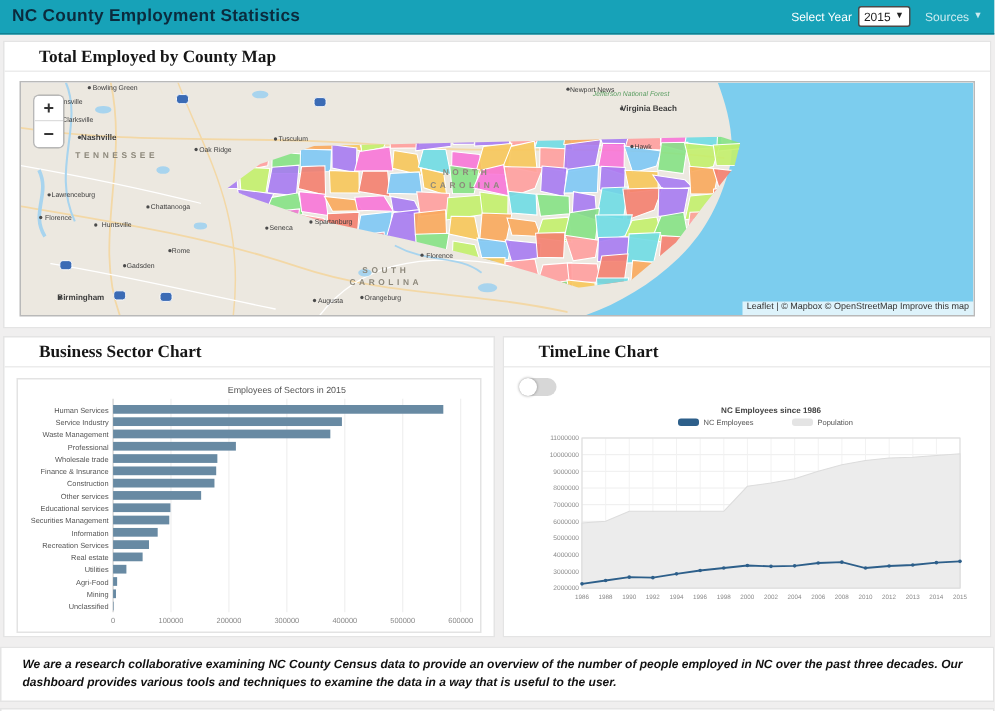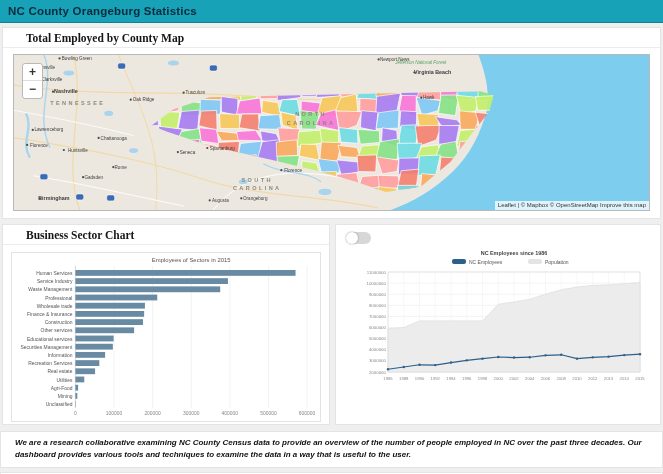--- a/index.html
+++ b/index.html
@@ -36,21 +36,32 @@
   .knob{width:12px;height:12px;background:#fff;border-radius:50%;position:absolute;left:0;top:0;box-shadow:0 0 2px rgba(0,0,0,.4)}
 
   
   .about-strip{background:#fff;border:1px solid #e4e4e4;margin:6px 0 0;padding:5px 14px;text-align:left;font:bold italic 8px/1.55 "Liberation Sans",sans-serif;color:#111}
   .thanks-strip{background:#fff;border:1px solid #e4e4e4;margin:4px 0 0;padding:4px;text-align:center;font:bold italic 8px "Liberation Sans",sans-serif;color:#111}
 </style>
 </head>
 <body>
 
 <header class="app-header">
-  <span class="brand">NC County Orangeburg Statistics</span>
+  <span class="brand">NC County Employment Statistics</span>
+  <div class="hdr-right">
+    <span class="yr-label">Select Year</span>
+    <span class="yr-select">
+      <span>2015</span>
+      <span class="caret">▼</span>
+    </span>
+    <span class="sources">
+      <span>Sources</span>
+      <span class="caret">▼</span>
+    </span>
+  </div>
 </header>
 
 <section class="panel map-panel">
   <h2 class="panel-title">Total Employed by County Map</h2>
   <div class="map-wrap">
     <svg id="map-svg" viewBox="0 0 637 154" preserveAspectRatio="none">
       <rect id="map-land" x="0" y="0" width="637" height="154" fill="#ece8e0"></rect>
       <g stroke-linecap="round" fill="none">
         <path d="M0,30 C80,42 160,34 250,42 C320,48 380,40 470,50" stroke="#f3d8a6" stroke-width="1.2"></path>
         <path d="M60,0 C72,55 48,105 66,154" stroke="#f3d8a6" stroke-width="1.2"></path>
@@ -347,20 +358,21 @@
           <text x="61" y="138.46470588235294" text-anchor="end" font-size="5" fill="#555">Agri-Food</text>
           <rect x="64" y="141.61176470588236" width="1.9500000000000028" height="5.894117647058824" fill="#688aa3"></rect>
           <text x="61" y="146.75882352941179" text-anchor="end" font-size="5" fill="#555">Mining</text>
           <rect x="64" y="149.90588235294118" width="0.4" height="5.894117647058824" fill="#688aa3"></rect>
           <text x="61" y="155.0529411764706" text-anchor="end" font-size="5" fill="#555">Unclassified</text>
         </svg>
     </div>
   </section>
 
   <section class="panel timeline-panel">
+    <h2 class="panel-title">TimeLine Chart</h2>
     <div class="toggle">
       <div class="knob"></div>
     </div>
     <div class="tl-box">
       <svg id="line-svg" viewBox="0 0 308 150" height="150" preserveAspectRatio="none">
           <text x="170" y="9" text-anchor="middle" font-size="5.4" font-weight="bold" fill="#444">NC Employees since 1986</text>
           <rect x="108" y="13" width="14" height="5" rx="2" fill="#2d5f8a"></rect>
           <text x="125" y="17.6" font-size="5" fill="#555">NC Employees</text>
           <rect x="184" y="13" width="14" height="5" rx="2" fill="#e4e4e4"></rect>
           <text x="201" y="17.6" font-size="5" fill="#555">Population</text>

